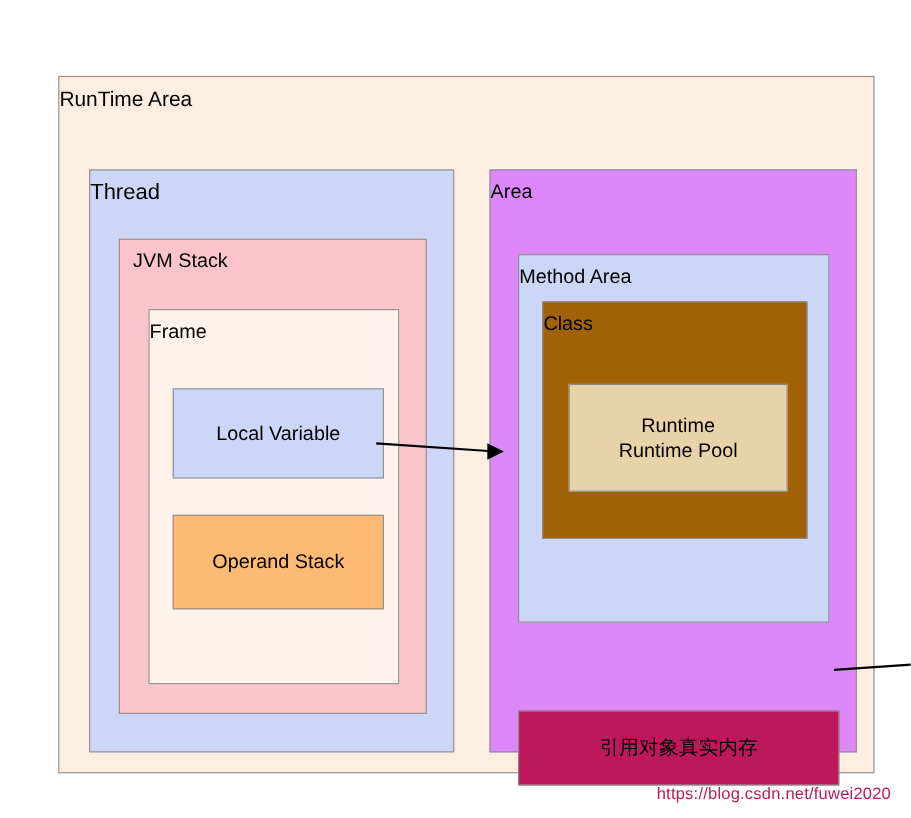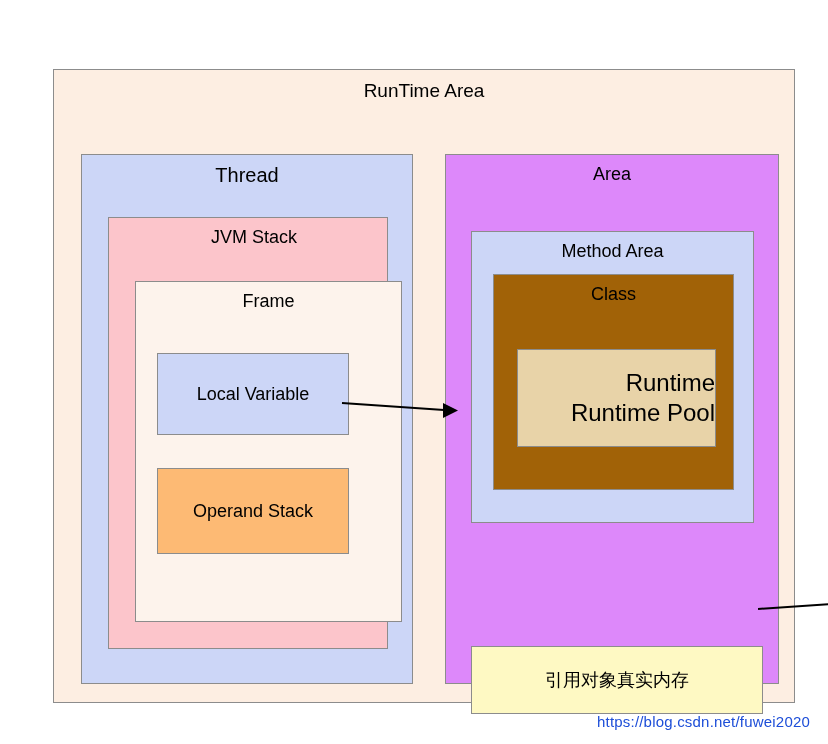--- a/index.html
+++ b/index.html
@@ -18,21 +18,20 @@
   .box {
     position: absolute;
     box-sizing: border-box;
     border: 1.5px solid #8c8c8c;
     color: #000000;
   }
   .box > .box-label {
     position: absolute;
     left: 0;
     right: 0;
-    text-align: center;
     color: #000000;
     white-space: nowrap;
   }
   
   #runtime-area {
     left: 53px;  top: 69px;  width: 742px; height: 634px;
     background: #fdeee2;
   }
   #runtime-area > .box-label { top: 10px; font-size: 19px; }
 
@@ -45,21 +44,21 @@
 
   
   #jvm-stack {
     left: 26px; top: 62px; width: 280px; height: 432px;
     background: #fcc5cb;
   }
   #jvm-stack > .box-label { top: 9px; font-size: 18px; padding-left: 12px; }
 
   
   #frame {
-    left: 26px; top: 63px; width: 267px; height: 341px;
+    left: 26px; top: 63px; width: 228px; height: 341px;
     background: #fdf3ec;
   }
   #frame > .box-label { top: 9px; font-size: 18px; }
 
   
   #local-variable {
     left: 21px; top: 71px; width: 192px; height: 82px;
     background: #ccd6f7;
   }
   
@@ -70,63 +69,63 @@
 
   
   #heap {
     left: 391px; top: 84px; width: 334px; height: 530px;
     background: #dd88fa;
   }
   #heap > .box-label { top: 9px; font-size: 18px; }
 
   
   #method-area {
-    left: 25px; top: 76px; width: 283px; height: 292px;
+    left: 25px; top: 76px; width: 283px; height: 335px;
     background: #ccd6f7;
   }
   #method-area > .box-label { top: 9px; font-size: 18px; }
 
   
   #class-box {
     left: 21px; top: 42px; width: 241px; height: 216px;
     background: #a16207;
   }
   #class-box > .box-label { top: 9px; font-size: 18px; }
 
   
   #runtime-constant-pool {
     left: 23px; top: 74px; width: 199px; height: 98px;
     background: #e8d3a8;
   }
 
   
   #referenced-object-memory {
     left: 25px; top: 491px; width: 292px; height: 68px;
-    background: #fef9c3;
+    background: #be185d;
   }
 
   .centered-text {
     position: absolute;
     left: 0; right: 0; top: 50%;
     transform: translateY(-50%);
     text-align: center;
     font-size: 18px;
     line-height: 1.25;
     color: #000000;
   }
-  .centered-text.two-line { font-size: 24px; text-align: right; }
+  .centered-text.two-line { font-size: 18px; }
 
   #arrow-lv-heap { position: absolute; left: 340px; top: 385px; width: 120px; height: 40px; }
   #line-obj-right { position: absolute; left: 758px; top: 595px; width: 74px; height: 28px; }
 
   #watermark {
     position: absolute;
     left: 597px; top: 713px;
     font-size: 15px;
-    color: #1d4ed8;
+    color: #be185d;
     white-space: nowrap;
     letter-spacing: 0.2px;
   }
 </style>
 </head>
 <body>
 
 <div id="canvas">
 
   <div class="box" id="runtime-area">

